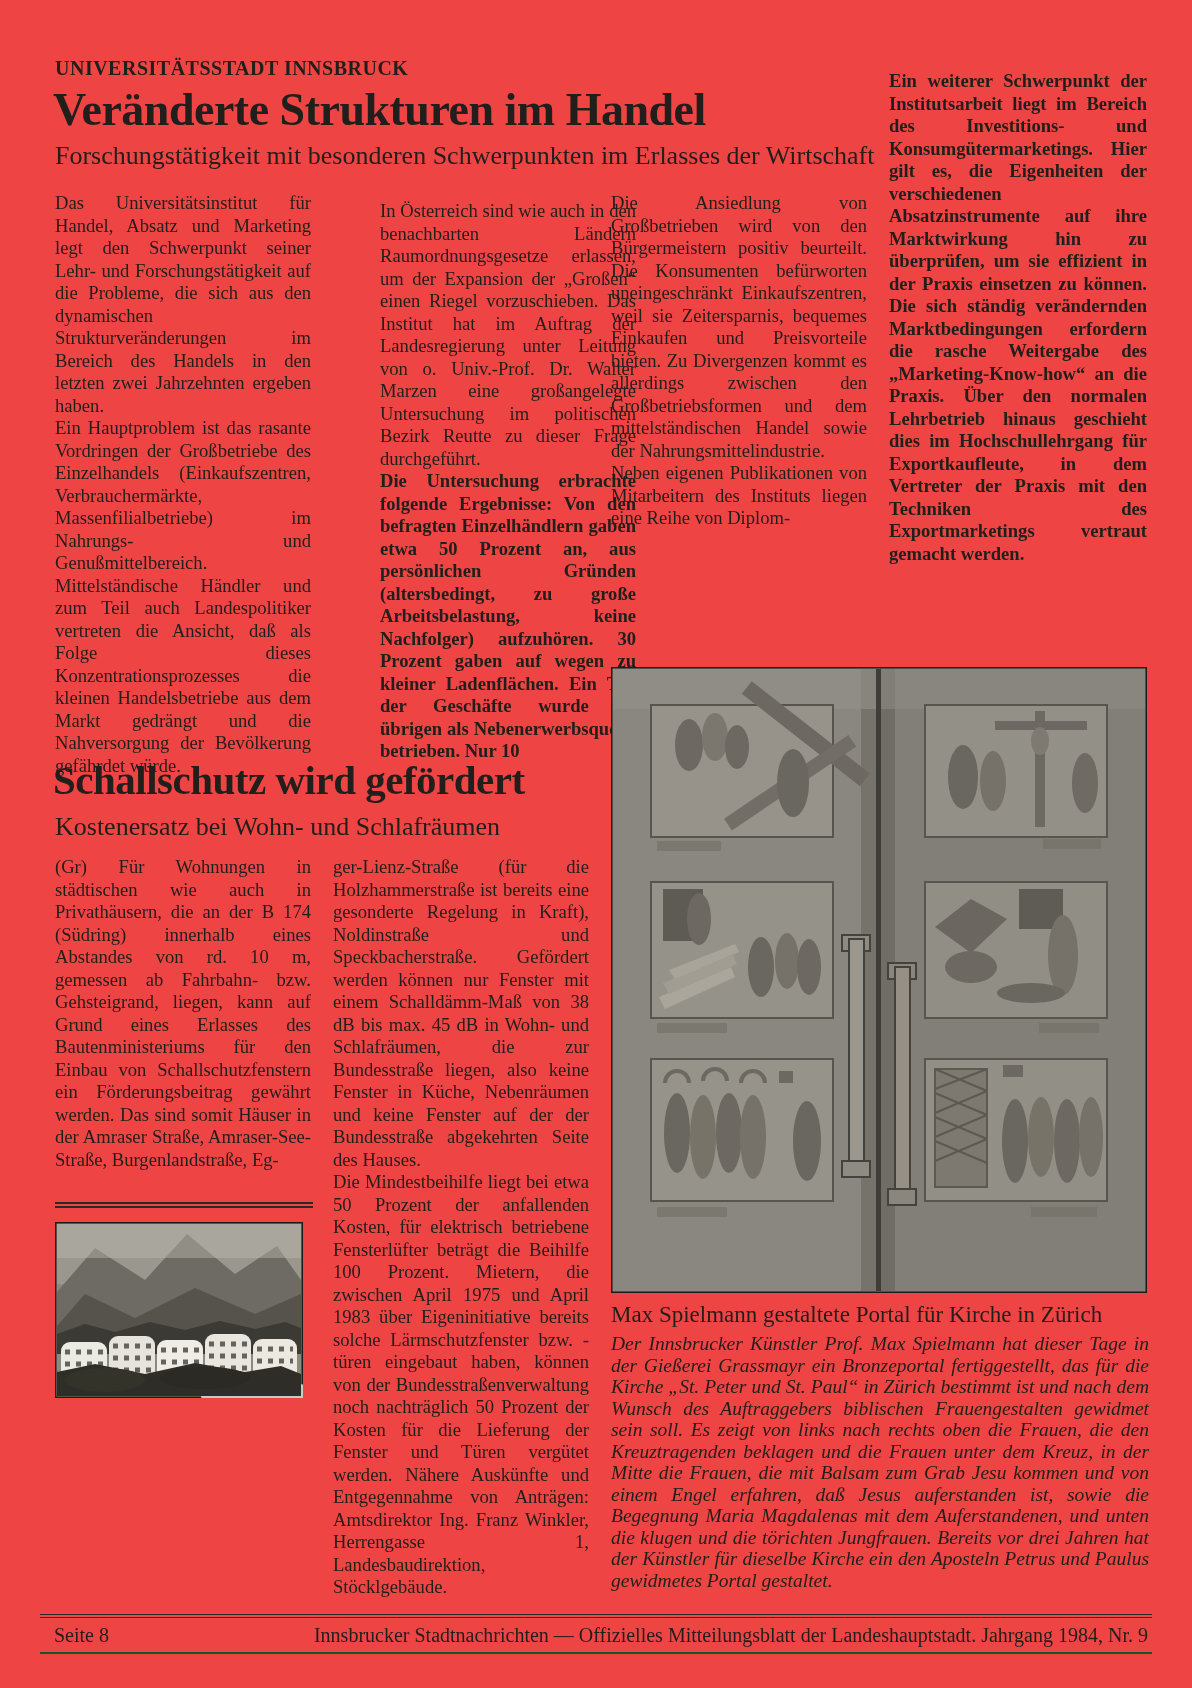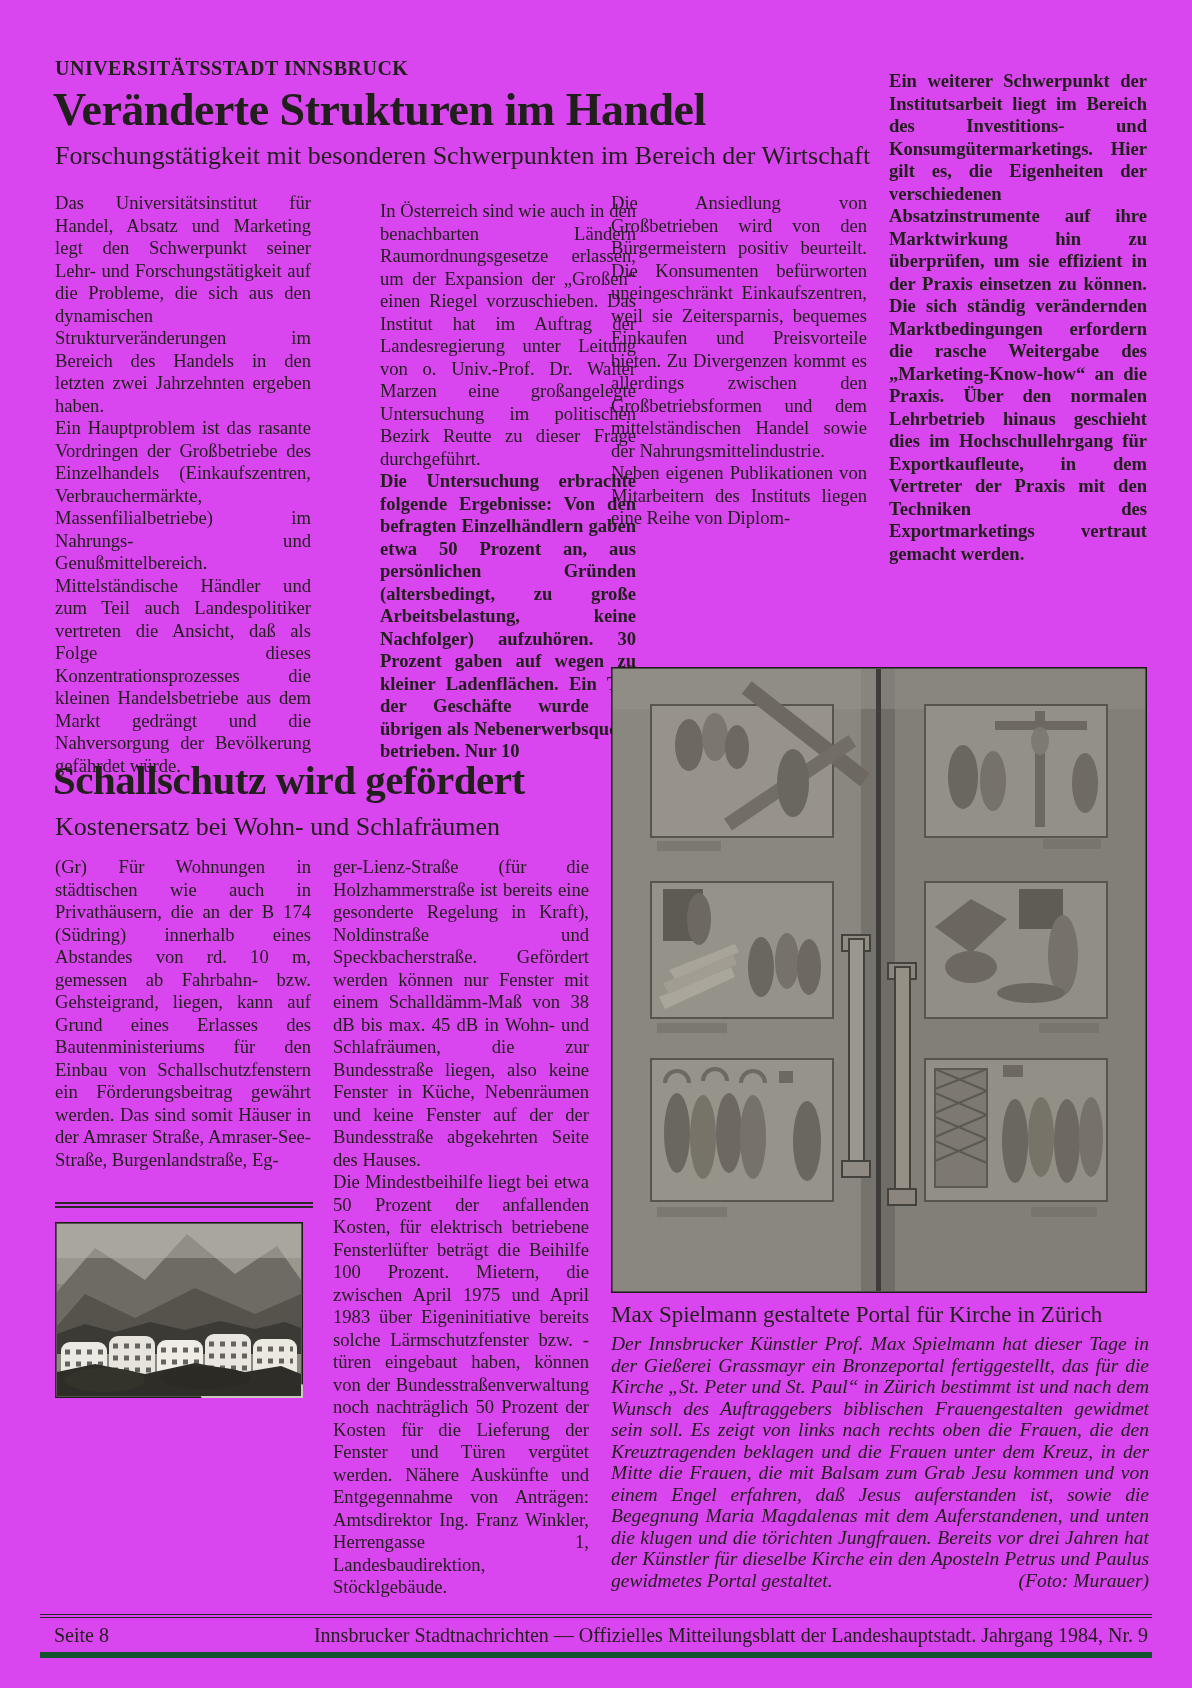--- a/index.html
+++ b/index.html
@@ -1,46 +1,46 @@
 <!DOCTYPE html>
 <html lang="de"><head>
 <meta charset="utf-8">
 <style>
   html,body{margin:0;padding:0;}
   body{background:#e9e6dc;}
-  .page{position:relative;width:1192px;height:1688px;background:#d946ef;
+  .page{position:relative;width:1192px;height:1688px;background:#ef4444;
         font-family:"Liberation Serif", serif;color:#211f1c;overflow:hidden;}
   .abs{position:absolute;}
   .kicker{font-size:20px;font-weight:bold;letter-spacing:.5px;}
   .headline1{font-size:46px;font-weight:bold;letter-spacing:-0.5px;line-height:1.05;}
   .subhead{font-size:26px;line-height:1.1;}
   .headline2{font-size:41px;font-weight:bold;letter-spacing:-0.5px;}
   .subhead2{font-size:26px;}
   .col{width:256px;font-size:18.6px;line-height:22.5px;text-align:justify;}
   .para{white-space:pre-line;text-align:justify;}
   .b{font-weight:bold;}
   .photo-block{width:258px;}
   .dbl-rule{border-top:6px double #2a2927;height:0;margin-bottom:14px;}
   .bold-cap{font-size:19px;font-weight:bold;line-height:23.2px;text-align:justify;margin-top:10px;}
   .portal-cap-title{font-size:23px;font-weight:normal;margin-bottom:5px;}
   .portal-cap-text{font-size:19.5px;font-style:italic;line-height:21.5px;text-align:justify;white-space:pre-line;}
   .credit{font-size:19.5px;font-style:italic;text-align:right;margin-top:-21.5px;}
-  .footer{border-top:4px double #2a2927;border-bottom:6px solid #14532d;
+  .footer{border-top:4px double #2a2927;border-bottom:2px solid #14532d;
           display:flex;justify-content:space-between;align-items:baseline;
           padding:6px 4px 5px 14px;font-size:20px;}
   svg{display:block;}
 </style>
 </head>
 <body>
 
 <div class="page">
 
   <div class="abs kicker" style="left:55px;top:57px;width:740px;">UNIVERSITÄTSSTADT INNSBRUCK</div>
   <div class="abs headline1" style="left:53px;top:86px;width:820px;">Veränderte Strukturen im Handel</div>
-  <div class="abs subhead" style="left:55px;top:142px;width:820px;">Forschungstätigkeit mit besonderen Schwerpunkten im Bereich der Wirtschaft</div>
+  <div class="abs subhead" style="left:55px;top:142px;width:820px;">Forschungstätigkeit mit besonderen Schwerpunkten im Erlasses der Wirtschaft</div>
 
   <div class="abs col" style="left:55px;top:192px;">
     <div class="para">Das Universitätsinstitut für Handel, Absatz und Marketing legt den Schwerpunkt seiner Lehr- und Forschungstätigkeit auf die Probleme, die sich aus den dynamischen Strukturveränderungen im Bereich des Handels in den letzten zwei Jahrzehnten ergeben haben.
 Ein Hauptproblem ist das rasante Vordringen der Großbetriebe des Einzelhandels (Einkaufszentren, Verbrauchermärkte, Massenfilialbetriebe) im Nahrungs- und Genußmittelbereich. Mittelständische Händler und zum Teil auch Landespolitiker vertreten die Ansicht, daß als Folge dieses Konzentrationsprozesses die kleinen Handelsbetriebe aus dem Markt gedrängt und die Nahversorgung der Bevölkerung gefährdet würde.</div>
   </div>
 
   <div class="abs col" style="left:333px;top:200px;margin-left:47px;">
     <div class="para">In Österreich sind wie auch in den benachbarten Ländern Raumordnungsgesetze erlassen, um der Expansion der „Großen“ einen Riegel vorzuschieben. Das Institut hat im Auftrag der Landesregierung unter Leitung von o. Univ.-Prof. Dr. Walter Marzen eine großangelegte Untersuchung im politischen Bezirk Reutte zu dieser Frage durchgeführt.</div>
     <div class="para b">Die Untersuchung erbrachte folgende Ergebnisse: Von den befragten Einzelhändlern gaben etwa 50 Prozent an, aus persönlichen Gründen (altersbedingt, zu große Arbeitsbelastung, keine Nachfolger) aufzuhören. 30 Prozent gaben auf wegen zu kleiner Ladenflächen. Ein Teil der Geschäfte wurde im übrigen als Nebenerwerbsquelle betrieben. Nur 10</div>
   </div>
@@ -206,21 +206,20 @@
       <rect x="231" y="494" width="28" height="16" fill="#8f8b82" stroke="#44423d" stroke-width="2"></rect>
       <rect x="277" y="296" width="28" height="16" fill="#8a867d" stroke="#44423d" stroke-width="2"></rect>
       <rect x="284" y="300" width="15" height="230" fill="#968f86" stroke="#44423d" stroke-width="2"></rect>
       <rect x="277" y="522" width="28" height="16" fill="#8a867d" stroke="#44423d" stroke-width="2"></rect>
     </g>
   </svg>
 
   <div class="abs" style="left:611px;top:1302px;width:538px;height:300px;overflow:hidden;">
     <div class="portal-cap-title">Max Spielmann gestaltete Portal für Kirche in Zürich</div>
     <div class="portal-cap-text">Der Innsbrucker Künstler Prof. Max Spielmann hat dieser Tage in der Gießerei Grassmayr ein Bronzeportal fertiggestellt, das für die Kirche „St. Peter und St. Paul“ in Zürich bestimmt ist und nach dem Wunsch des Auftraggebers biblischen Frauengestalten gewidmet sein soll. Es zeigt von links nach rechts oben die Frauen, die den Kreuztragenden beklagen und die Frauen unter dem Kreuz, in der Mitte die Frauen, die mit Balsam zum Grab Jesu kommen und von einem Engel erfahren, daß Jesus auferstanden ist, sowie die Begegnung Maria Magdalenas mit dem Auferstandenen, und unten die klugen und die törichten Jungfrauen. Bereits vor drei Jahren hat der Künstler für dieselbe Kirche ein den Aposteln Petrus und Paulus gewidmetes Portal gestaltet.</div>
-    <div class="credit">(Foto: Murauer)</div>
   </div>
 
   <div class="abs footer" style="left:40px;top:1614px;width:1094px;">
     <span>Seite 8</span>
     <span>Innsbrucker Stadtnachrichten — Offizielles Mitteilungsblatt der Landeshauptstadt. Jahrgang 1984, Nr. 9</span>
   </div>
 
 </div>
 
 </body></html>

